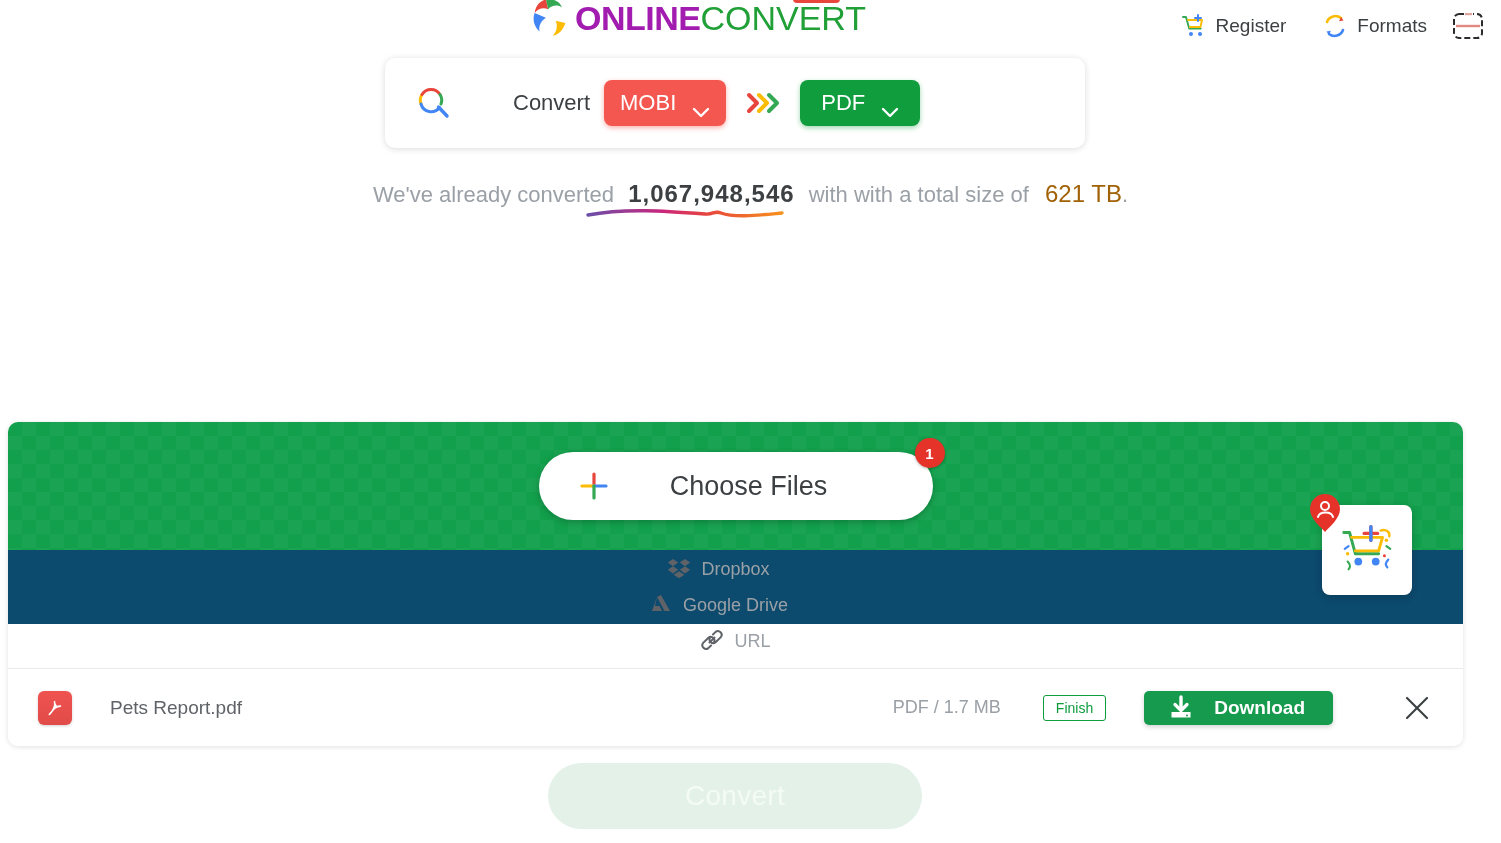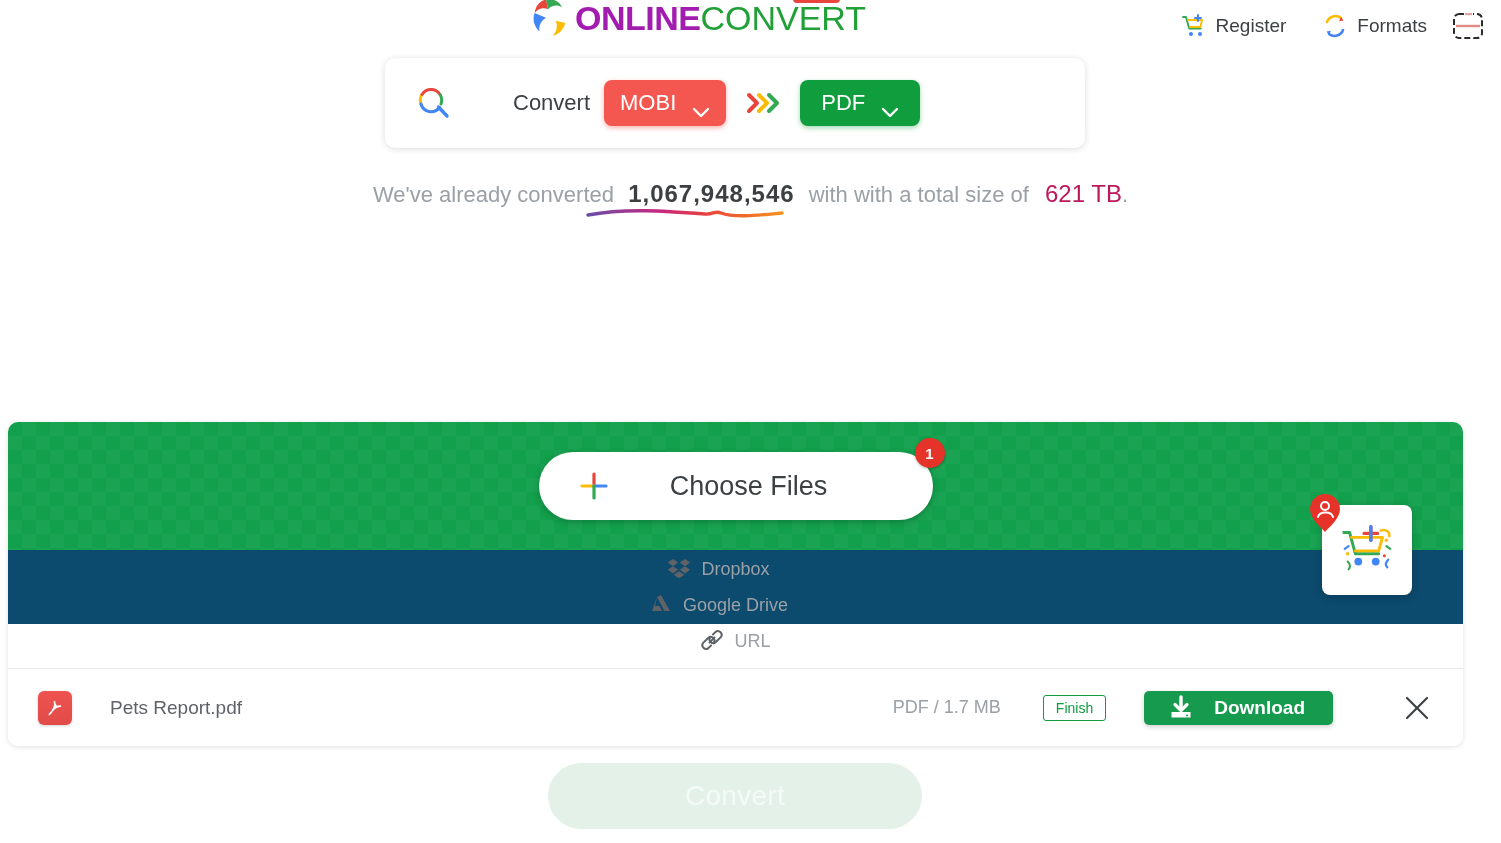--- a/index.html
+++ b/index.html
@@ -153,21 +153,21 @@
   }
   .stats .big {
     color: #3c4043;
     font-weight: bold;
     font-size: 24px;
     letter-spacing: 1px;
     position: relative;
     margin: 0 8px;
   }
   .stats .tb {
-    color: #be185d;
+    color: #a16207;
     font-size: 24px;
     margin-left: 10px;
   }
   .squiggle {
     position: absolute;
     left: 585px;
     top: 205px;
     width: 200px;
     height: 18px;
   }

